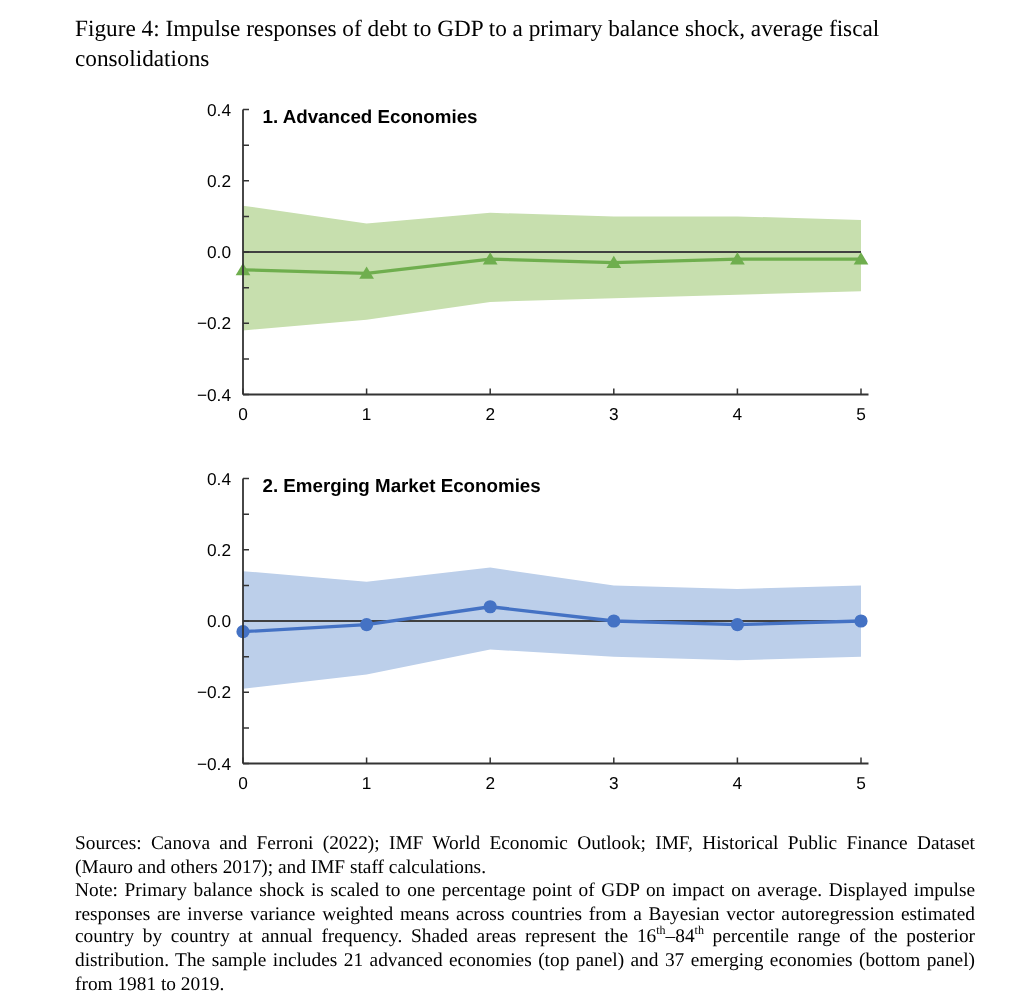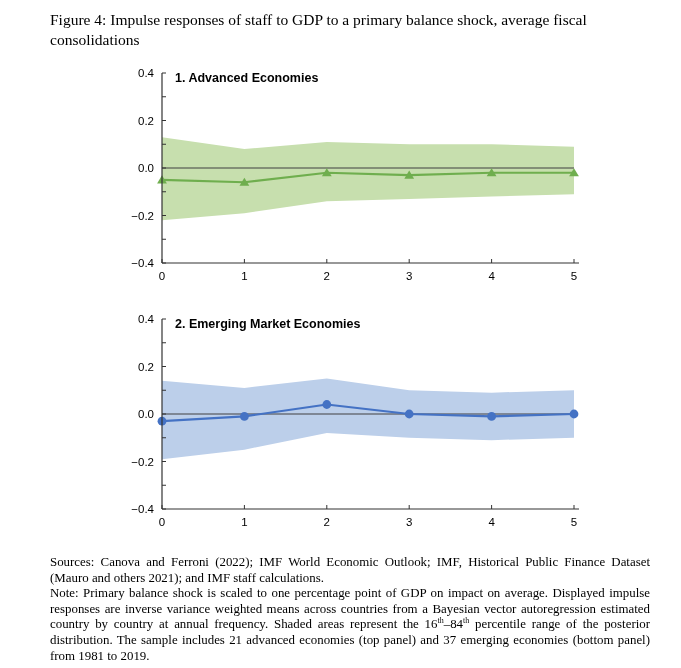--- a/index.html
+++ b/index.html
@@ -18,21 +18,21 @@
   .notes{
     position:absolute;left:50px;top:555px;width:600px;
     font-size:12.9px;line-height:15.6px;text-align:justify;
   }
   .notes p{margin:0;}
   sup{font-size:62%;line-height:0;vertical-align:super;font-family:Liberation Serif, serif;}
 </style>
 </head>
 <body>
 
-<div class="figure-title">Figure 4: Impulse responses of staff to GDP to a primary balance shock, average fiscal consolidations</div>
+<div class="figure-title">Figure 4: Impulse responses of debt to GDP to a primary balance shock, average fiscal consolidations</div>
 
 <svg class="chart chart-top" viewBox="0 0 500 234">
     <polygon points="57,77.125 139.4,89 221.8,81.87500000000001 304.2,84.25000000000001 386.6,84.25000000000001 469,86.62500000000001 469,134.125 386.6,136.5 304.2,138.875 221.8,141.25 139.4,153.125 57,160.24999999999997" fill="#c7dfae"></polygon>
     <line x1="57" y1="108" x2="469" y2="108" stroke="#404040" stroke-width="1.2"></line>
     <polyline points="57,119.875 139.4,122.24999999999999 221.8,112.75 304.2,115.125 386.6,112.75 469,112.75" fill="none" stroke="#6fae4e" stroke-width="2.2" stroke-linejoin="round"></polyline>
     <polygon points="57,115.275 52.1,123.475 61.9,123.475" fill="#6fae4e"></polygon>
     <polygon points="139.4,117.64999999999999 134.5,125.84999999999998 144.3,125.84999999999998" fill="#6fae4e"></polygon>
     <polygon points="221.8,108.15 216.9,116.35 226.70000000000002,116.35" fill="#6fae4e"></polygon>
     <polygon points="304.2,110.525 299.3,118.725 309.09999999999997,118.725" fill="#6fae4e"></polygon>
     <polygon points="386.6,108.15 381.70000000000005,116.35 391.5,116.35" fill="#6fae4e"></polygon>
@@ -102,15 +102,15 @@
     <line x1="304.2" y1="199" x2="304.2" y2="203" stroke="#333333" stroke-width="1"></line>
     <text x="304.2" y="220" text-anchor="middle" font-size="11.5">3</text>
     <line x1="386.6" y1="199" x2="386.6" y2="203" stroke="#333333" stroke-width="1"></line>
     <text x="386.6" y="220" text-anchor="middle" font-size="11.5">4</text>
     <line x1="469" y1="199" x2="469" y2="203" stroke="#333333" stroke-width="1"></line>
     <text x="469" y="220" text-anchor="middle" font-size="11.5">5</text>
     <text x="70" y="22" font-size="12.5" font-weight="bold">2. Emerging Market Economies</text>
   </svg>
 
 <div class="notes">
-  <p>Sources: Canova and Ferroni (2022); IMF World Economic Outlook; IMF, Historical Public Finance Dataset (Mauro and others 2021); and IMF staff calculations.</p>
+  <p>Sources: Canova and Ferroni (2022); IMF World Economic Outlook; IMF, Historical Public Finance Dataset (Mauro and others 2017); and IMF staff calculations.</p>
   <p><span>Note: Primary balance shock is scaled to one percentage point of GDP on impact on average. Displayed impulse responses are inverse variance weighted means across countries from a Bayesian vector autoregression estimated country by country at annual frequency. Shaded areas represent the 16</span><sup>th</sup><span>–84</span><sup>th</sup><span> percentile range of the posterior distribution. The sample includes 21 advanced economies (top panel) and 37 emerging economies (bottom panel) from 1981 to 2019.</span></p>
 </div>
 
 </body></html>

